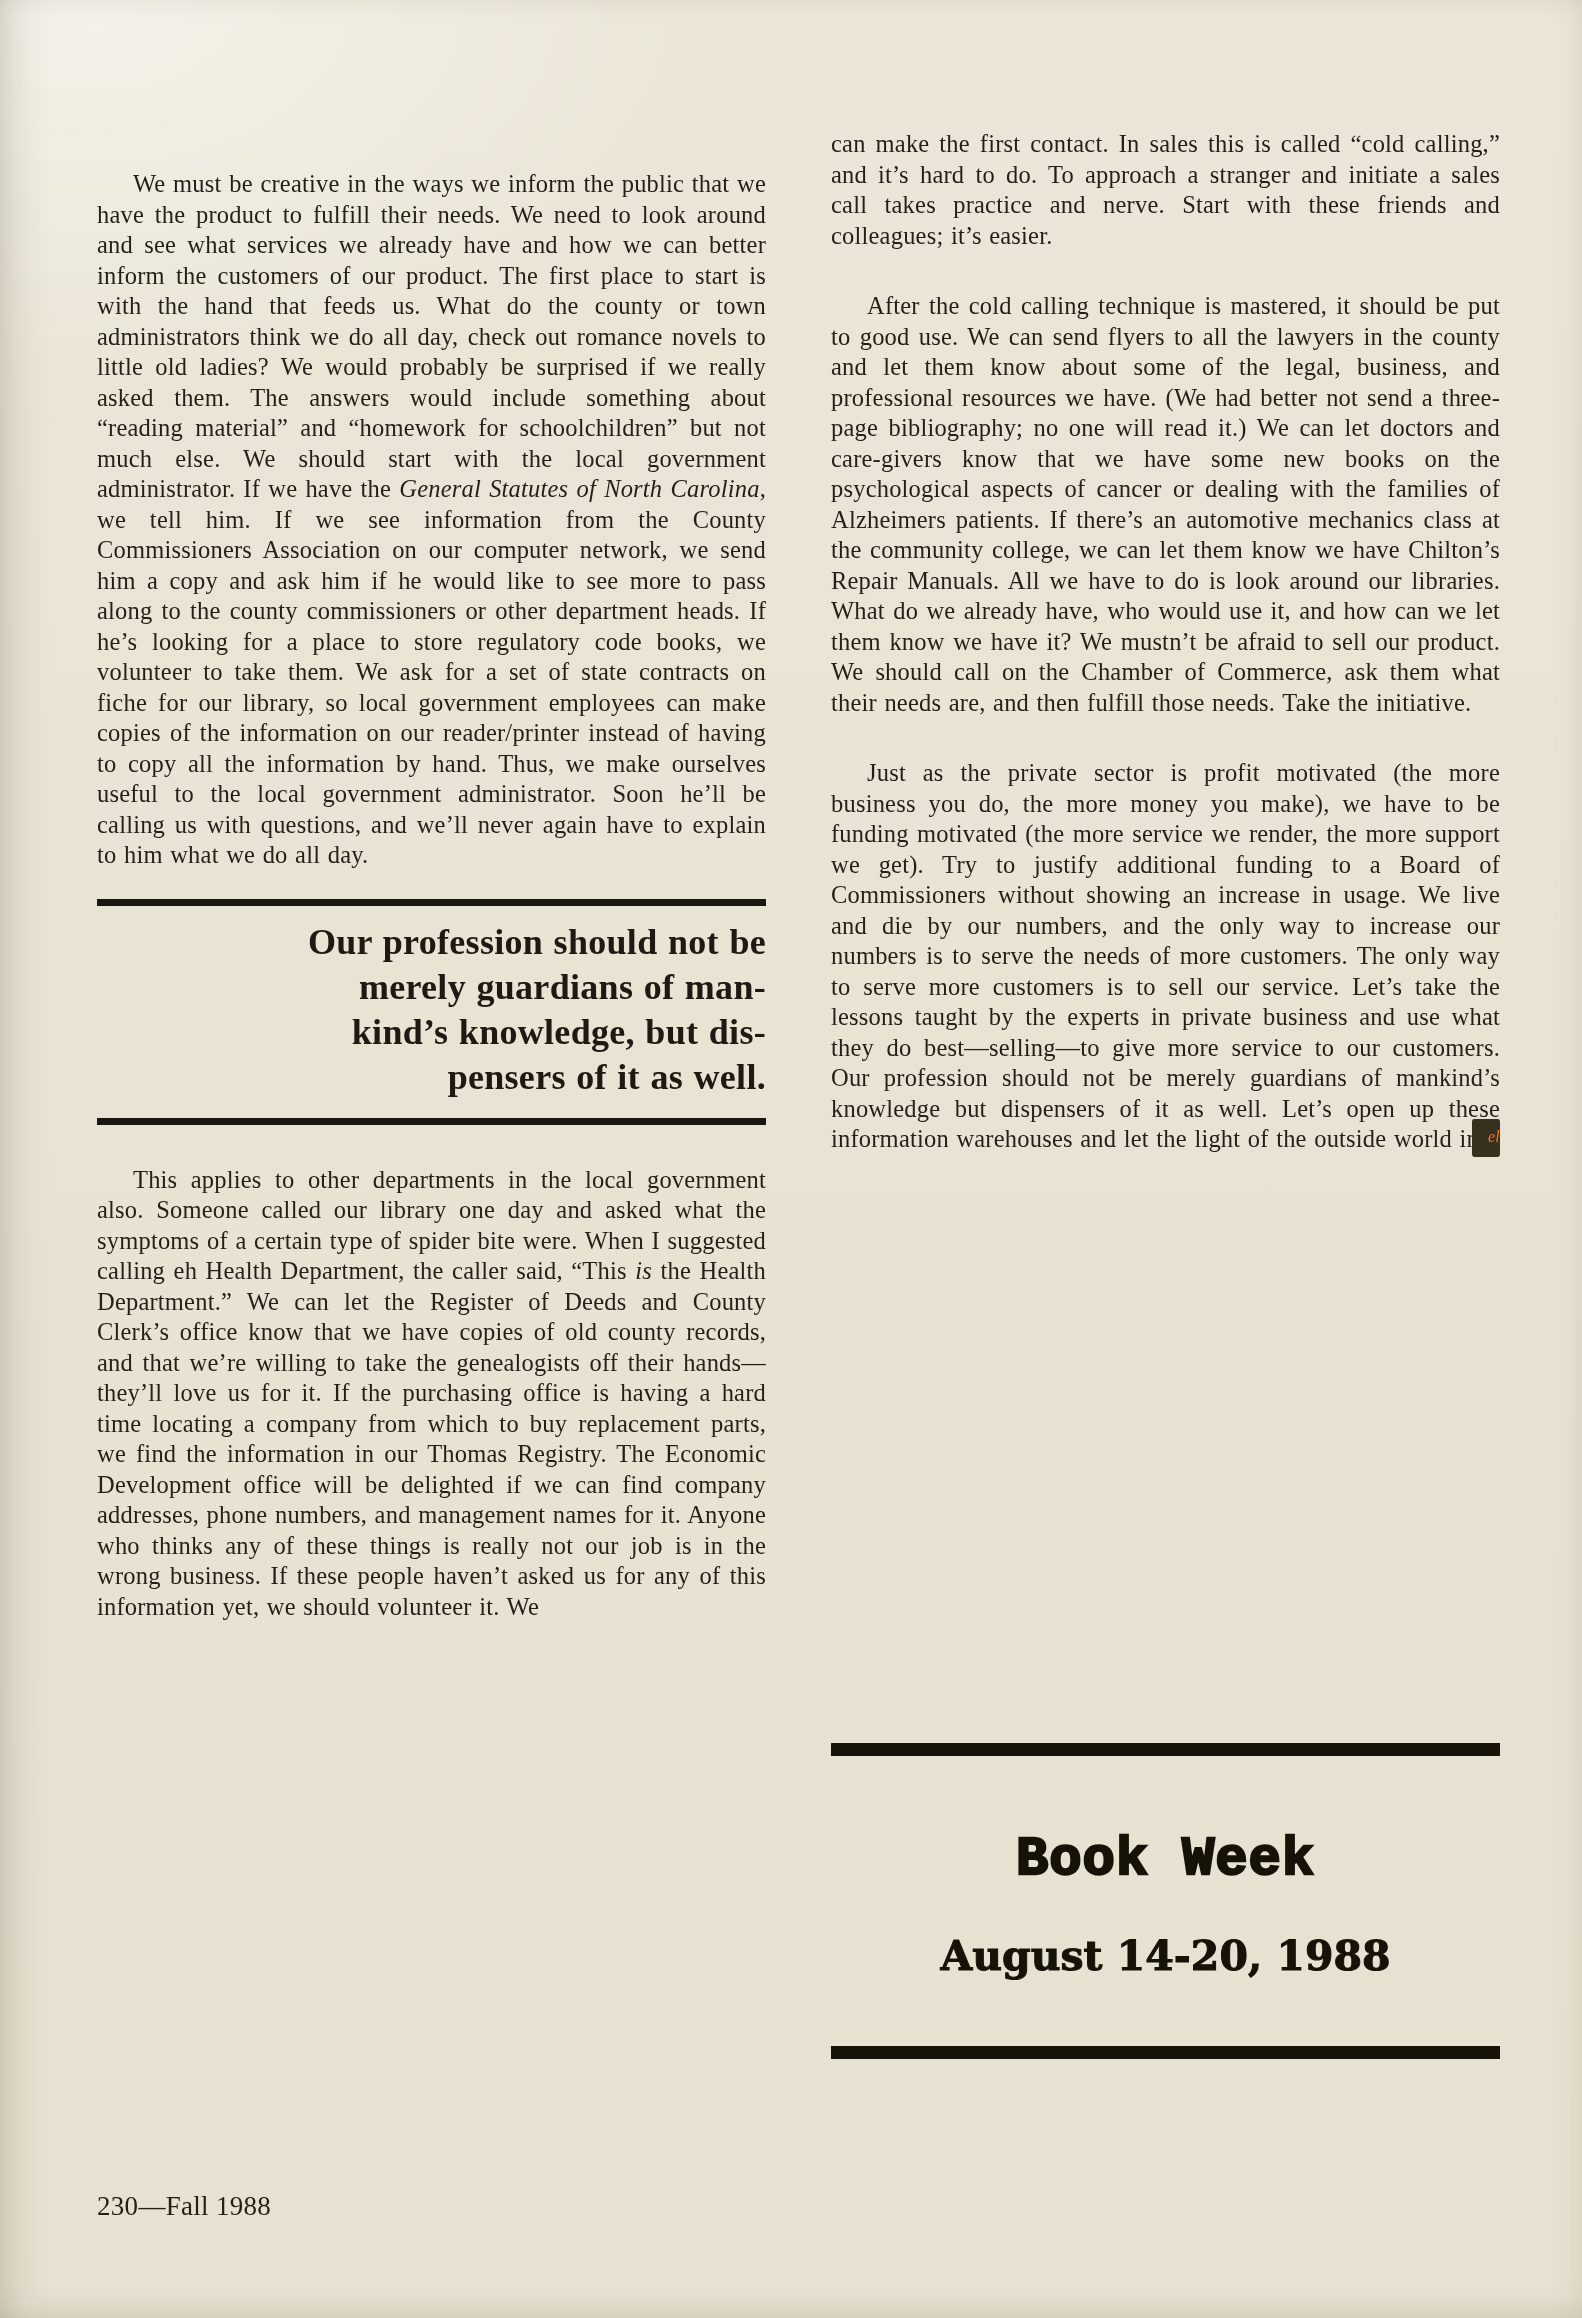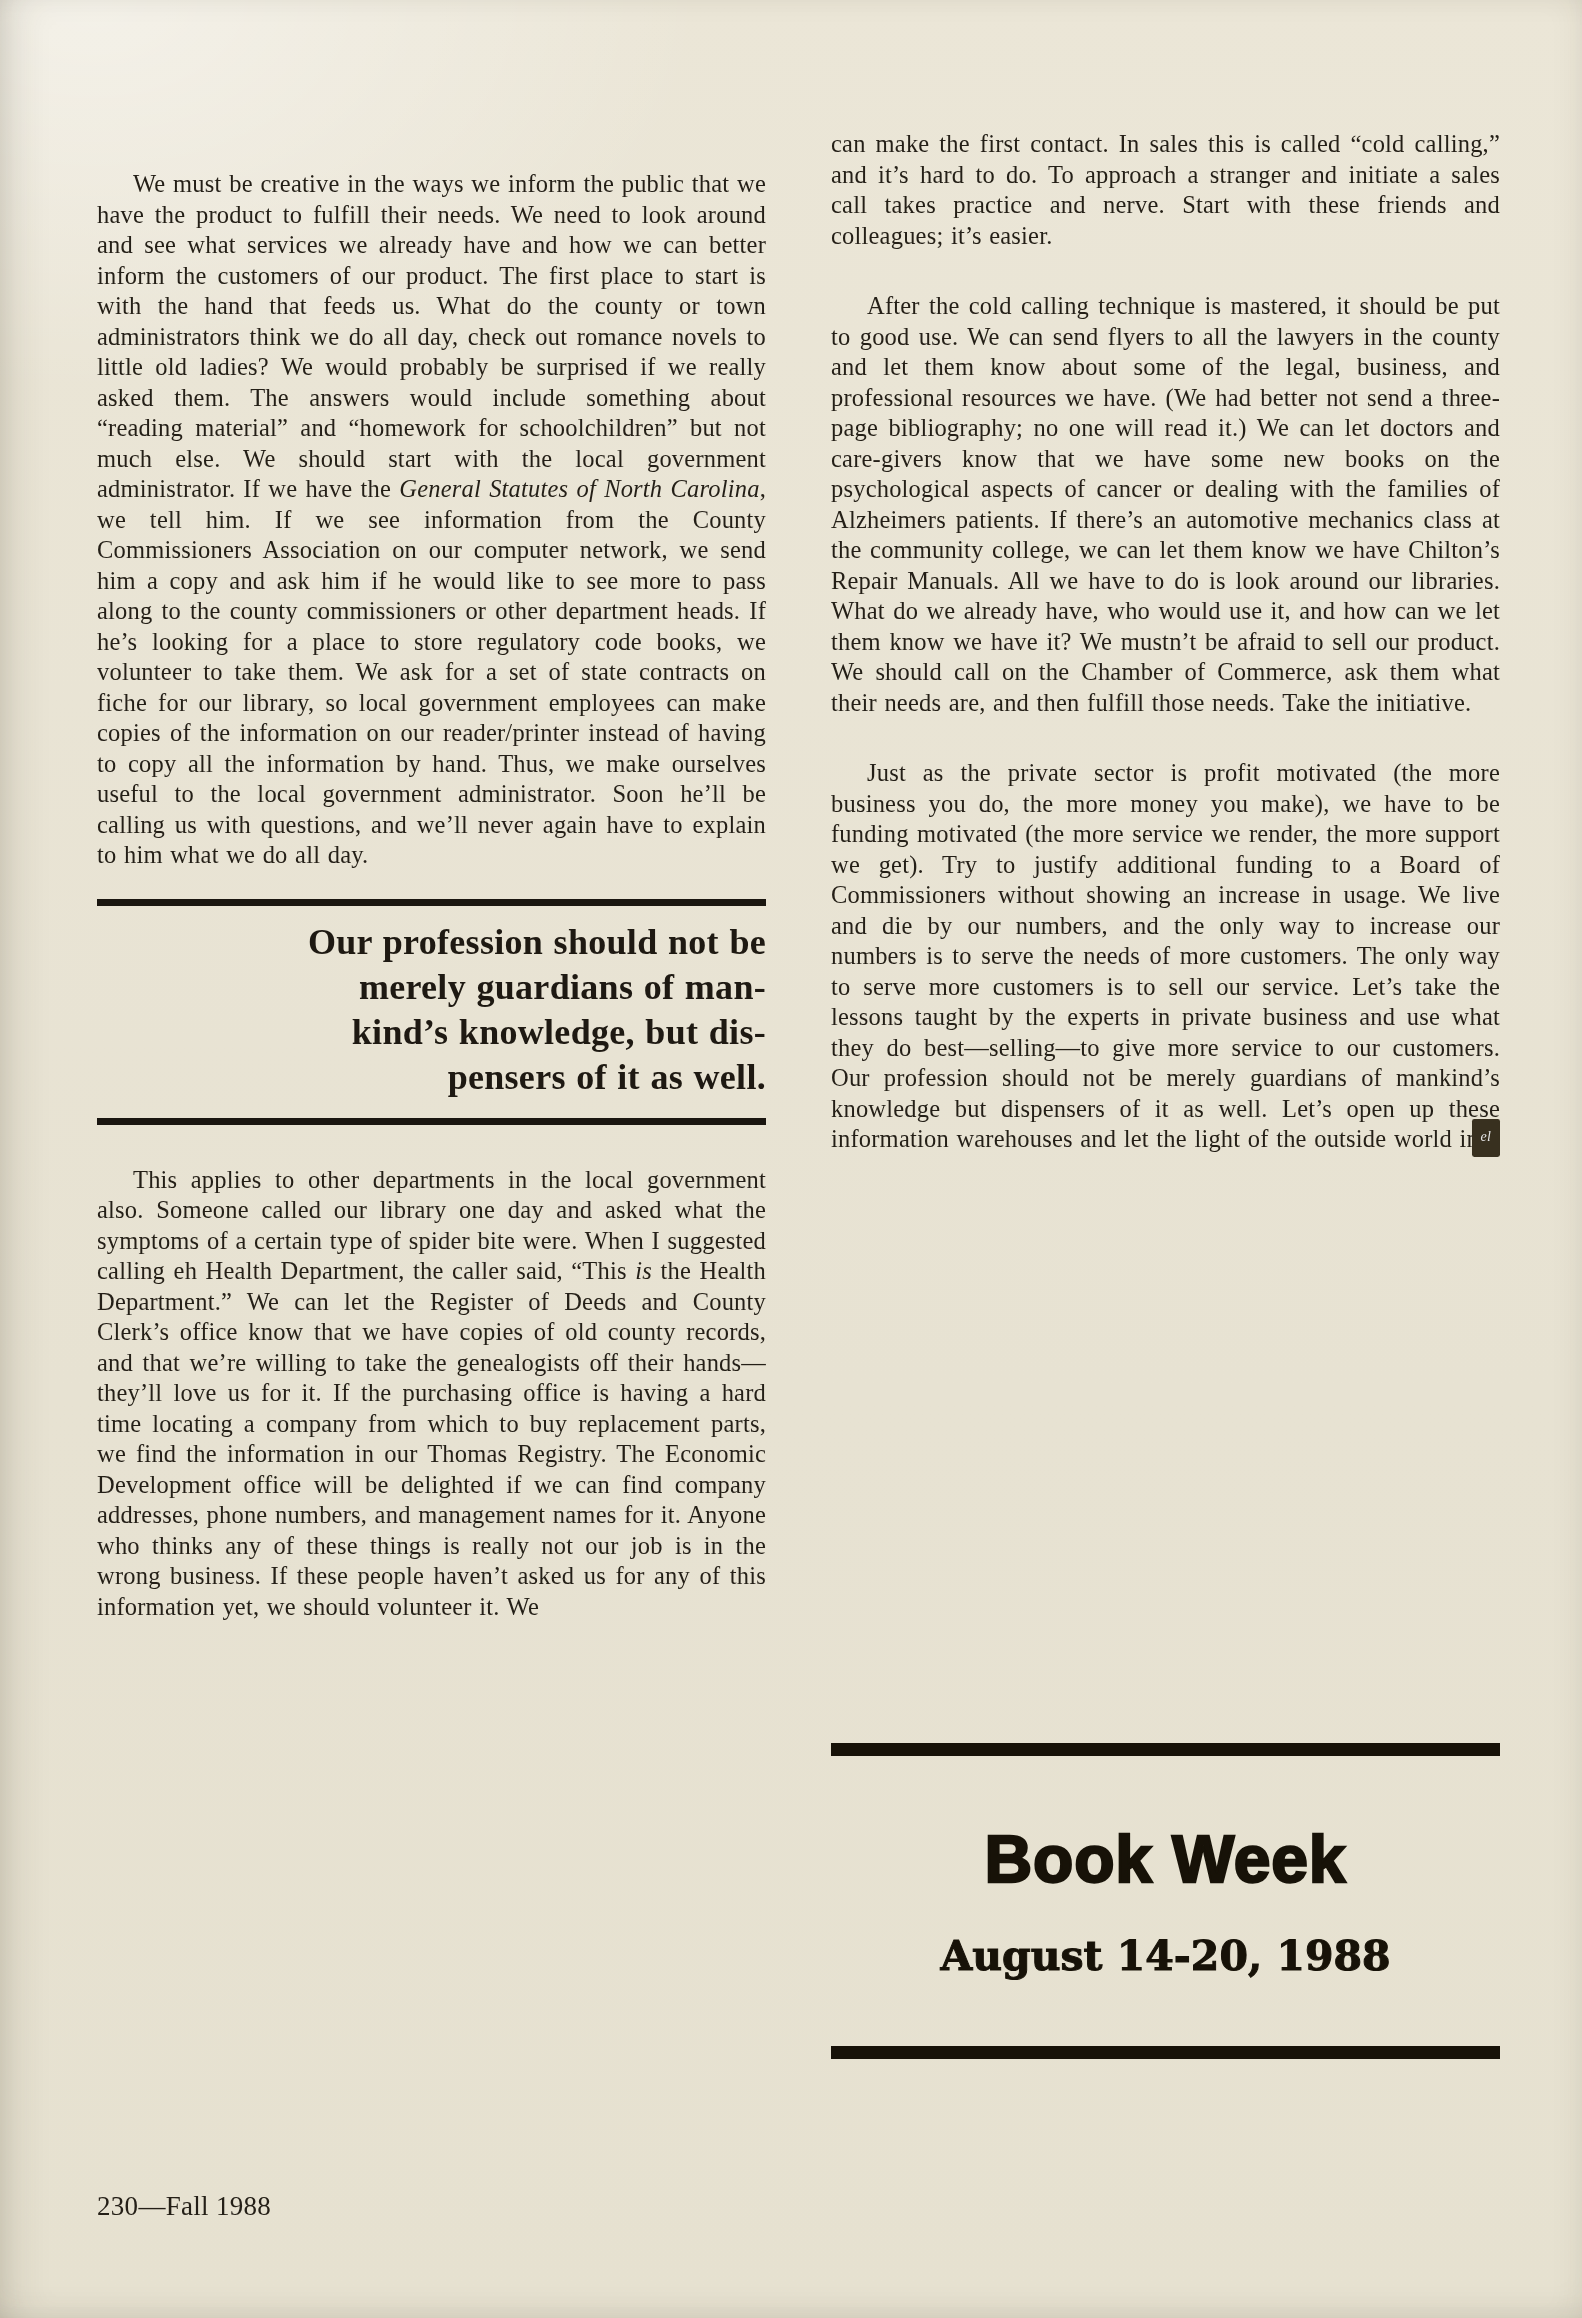--- a/index.html
+++ b/index.html
@@ -50,41 +50,41 @@
     letter-spacing: 0.3px;
     color: #1e1912;
   }
 
   .endmark-row { text-align: right; margin-top: -36px; }
   .endmark {
     display: inline-block;
     width: 28.5px;
     height: 38px;
     background: #38301f;
-    color: #e5e5e5;
-    font-size: 14px;
+    color: #f97316;
+    font-size: 16px;
     font-style: italic;
     line-height: 36px;
-    text-align: center;
+    text-align: right;
     border-radius: 2.4px;
     vertical-align: top;
   }
 
   .bookweek {
     position: absolute;
     left: 831px;
     top: 1743px;
     width: 669px;
     color: #171208;
   }
   .bw-bar { height: 13.4px; background: #171208; }
   .bw-title {
-    font-family: Liberation Sans, sans-serif;
+    font-family: Liberation Mono, monospace;
     font-weight: bold;
-    font-size: 66px;
+    font-size: 54px;
     line-height: 87px;
     text-align: center;
     margin-top: 60px;
     letter-spacing: 0.8px;
     -webkit-text-stroke: 2.4px #171208;
   }
   .bw-dates {
     font-family: "DejaVu Serif", serif;
     font-weight: bold;
     font-size: 41px;

